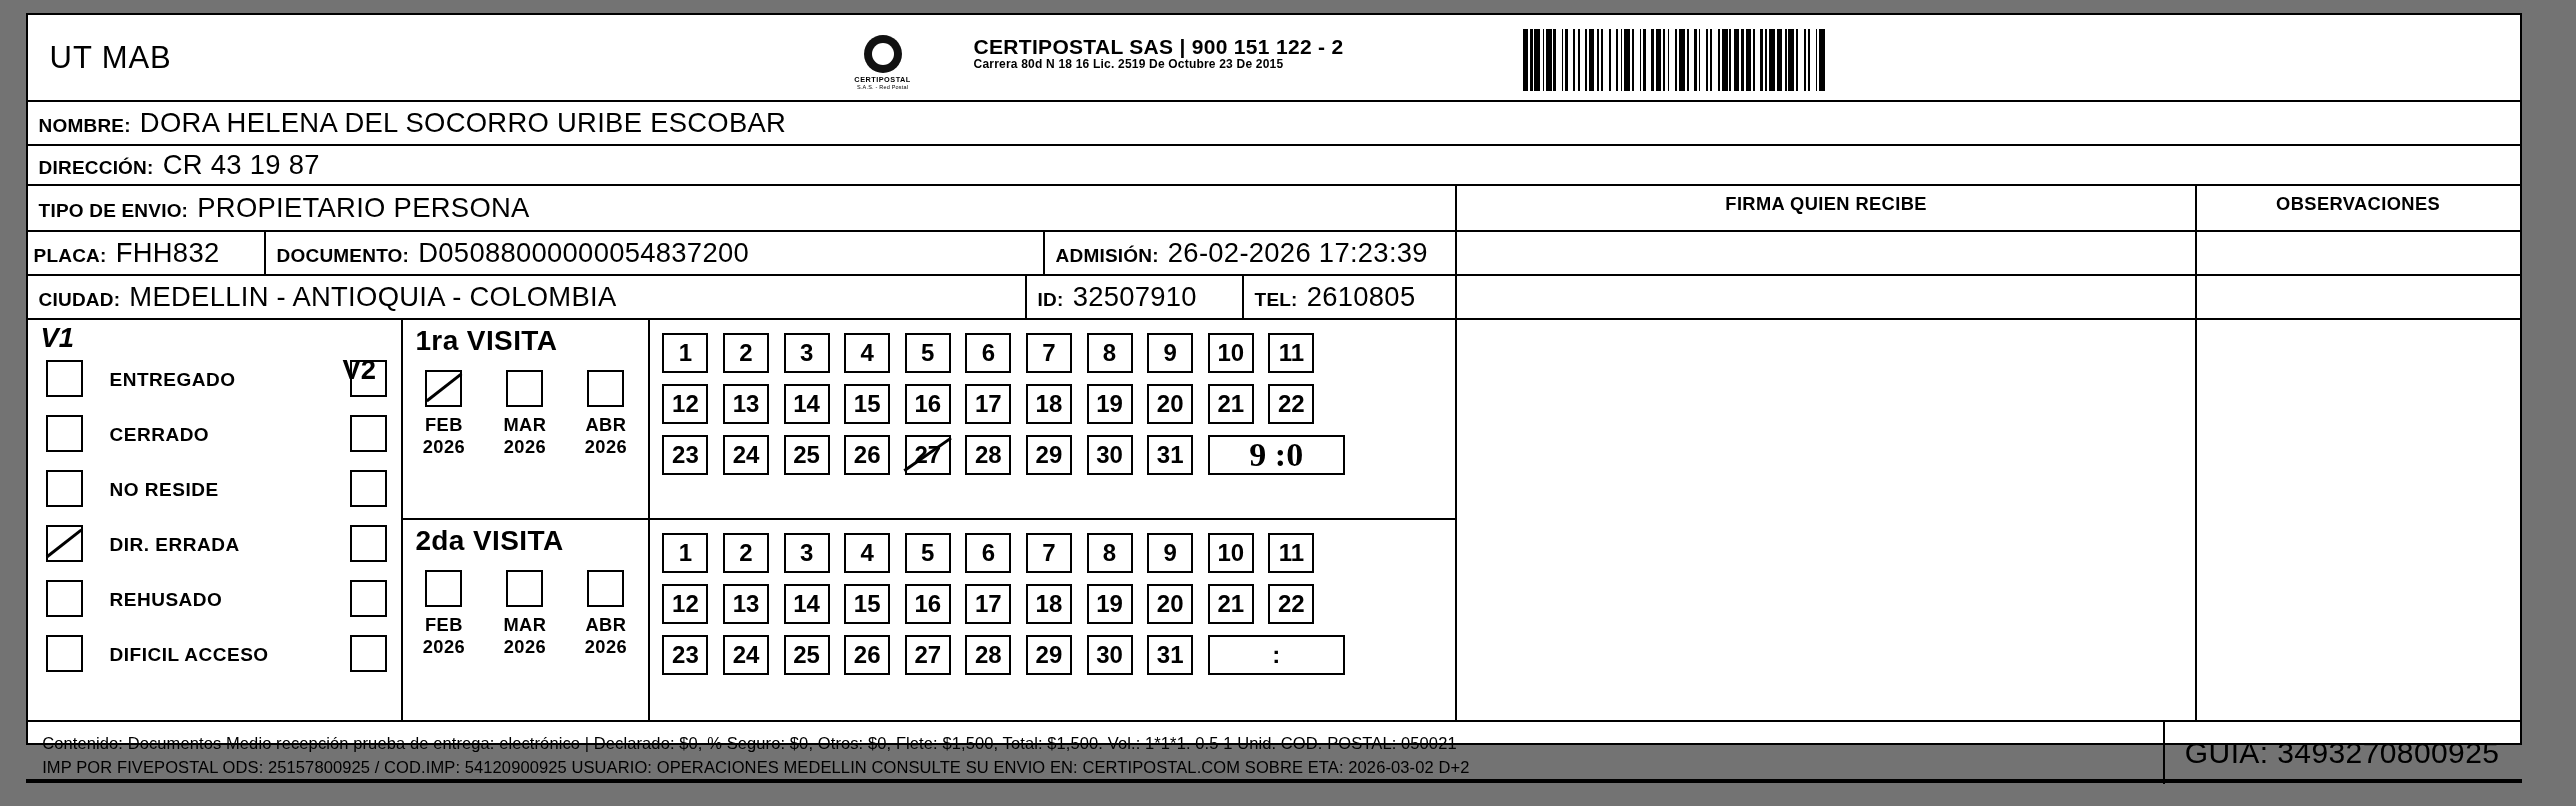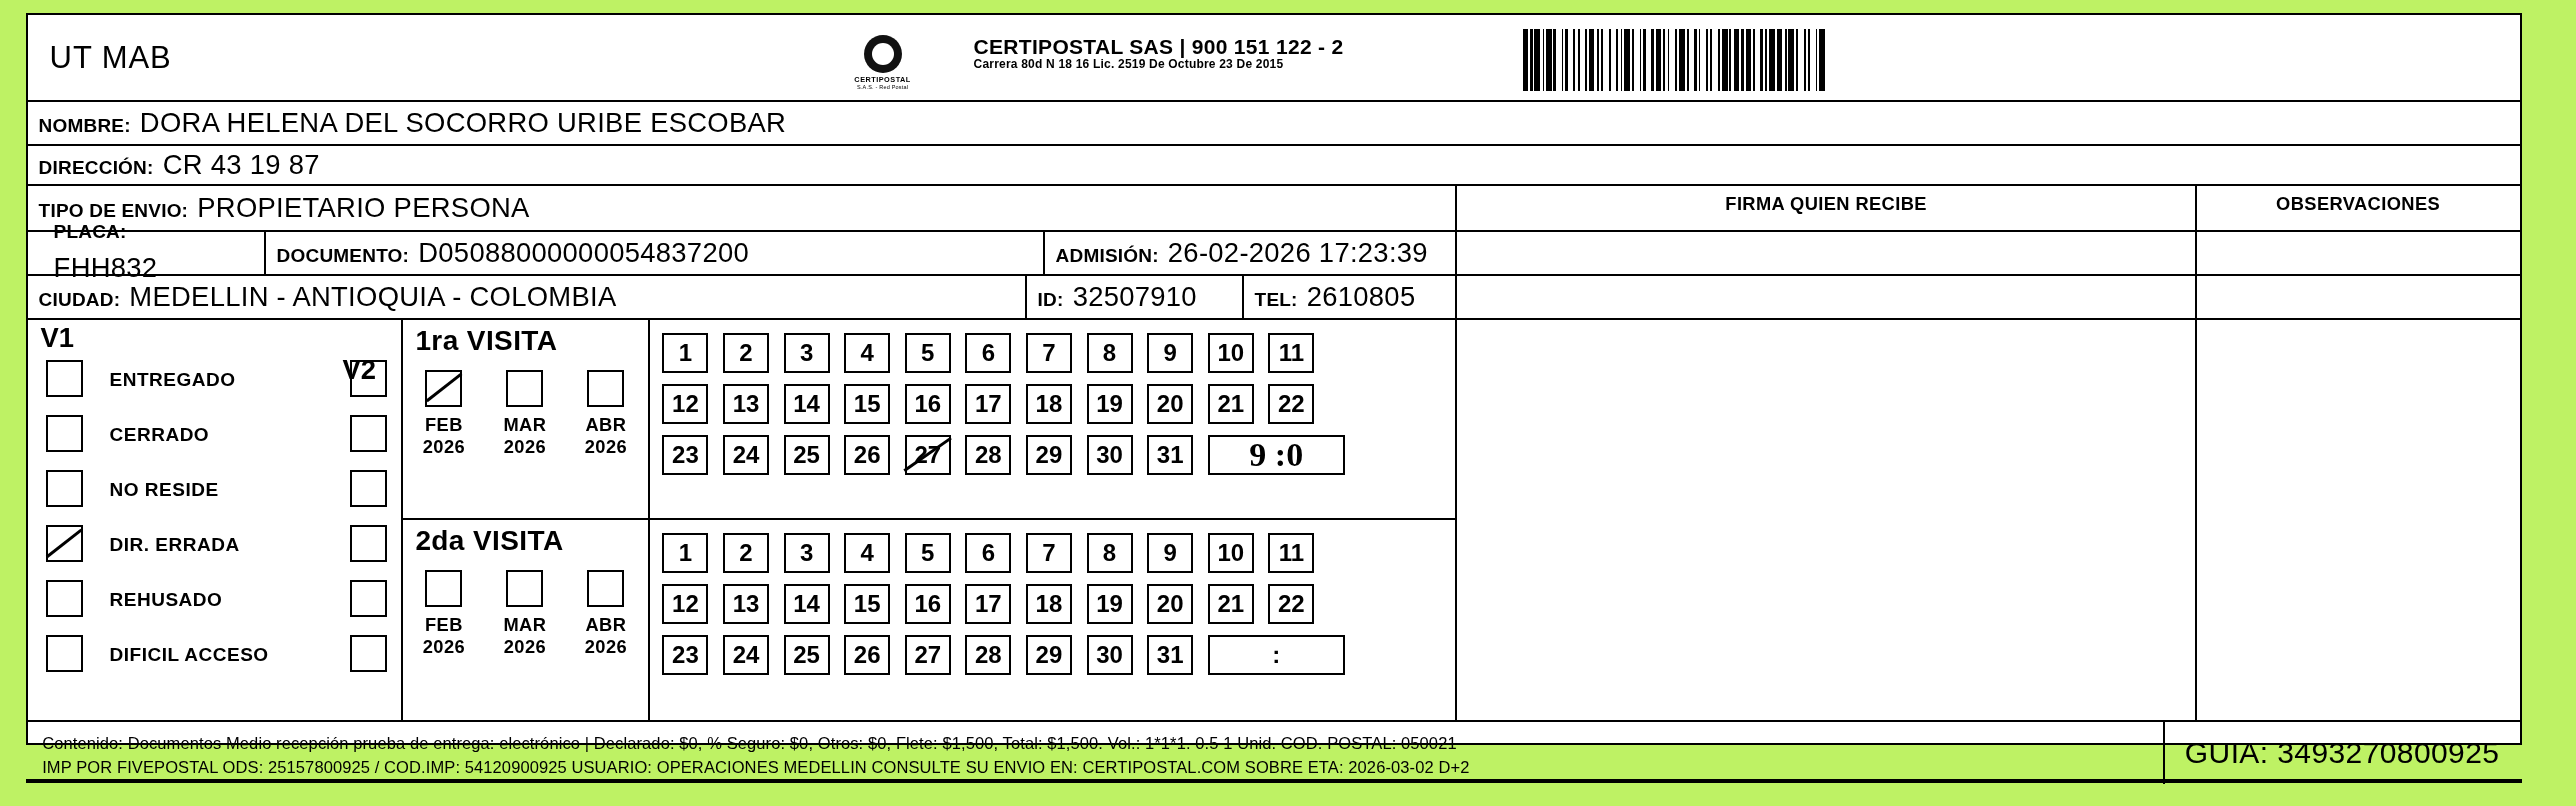--- a/index.html
+++ b/index.html
@@ -8,21 +8,21 @@
     background: #ffffff;
   }
   body {
     font-family: "Liberation Sans", sans-serif;
     color: #000;
   }
   #sheet {
     position: relative;
     width: 2576px;
     height: 807px;
-    background: #bef264;
+    background: #737373;
     overflow: hidden;
   }
   .label-card {
     position: absolute;
     left: 25.6px;
     top: 12.8px;
     width: 2496px;
     height: 732px;
     border: 2.7px solid #000;
     box-sizing: border-box;
@@ -194,21 +194,21 @@
   .v-head {
     position: relative;
     height: 35px;
   }
   .v-head span {
     position: absolute;
     font-size: 27.4px;
     font-weight: bold;
     top: 1.8px;
   }
-  .v1-h { left: 12.8px; }
+  .v1-h { left: 12.8px; font-style: italic; }
   .v2-h { left: 315px; margin-top: 32px; }
   .v-row {
     position: relative;
     height: 55px;
   }
   .chk {
     position: absolute;
     width: 37px;
     height: 37px;
     border: 2.7px solid #000;
@@ -538,21 +538,21 @@
       </div>
       <div class="firma-col">
         <div class="col-title">FIRMA QUIEN RECIBE</div>
       </div>
       <div class="obs-col">
         <div class="col-title">OBSERVACIONES</div>
       </div>
     </div>
 
     <div class="row row-placa">
-      <div class="cellpad" style="left:26px;flex-direction:column;">
+      <div class="cellpad" style="left:6px;">
         <span class="fld-lbl">PLACA:</span>
         <span class="fld-val">FHH832</span>
       </div>
       <div class="vline" style="left:236px;"></div>
       <div class="cellpad" style="left:249px;">
         <span class="fld-lbl">DOCUMENTO:</span>
         <span class="fld-val">D05088000000054837200</span>
       </div>
       <div class="vline" style="left:1015px;"></div>
       <div class="cellpad" style="left:1028px;">

